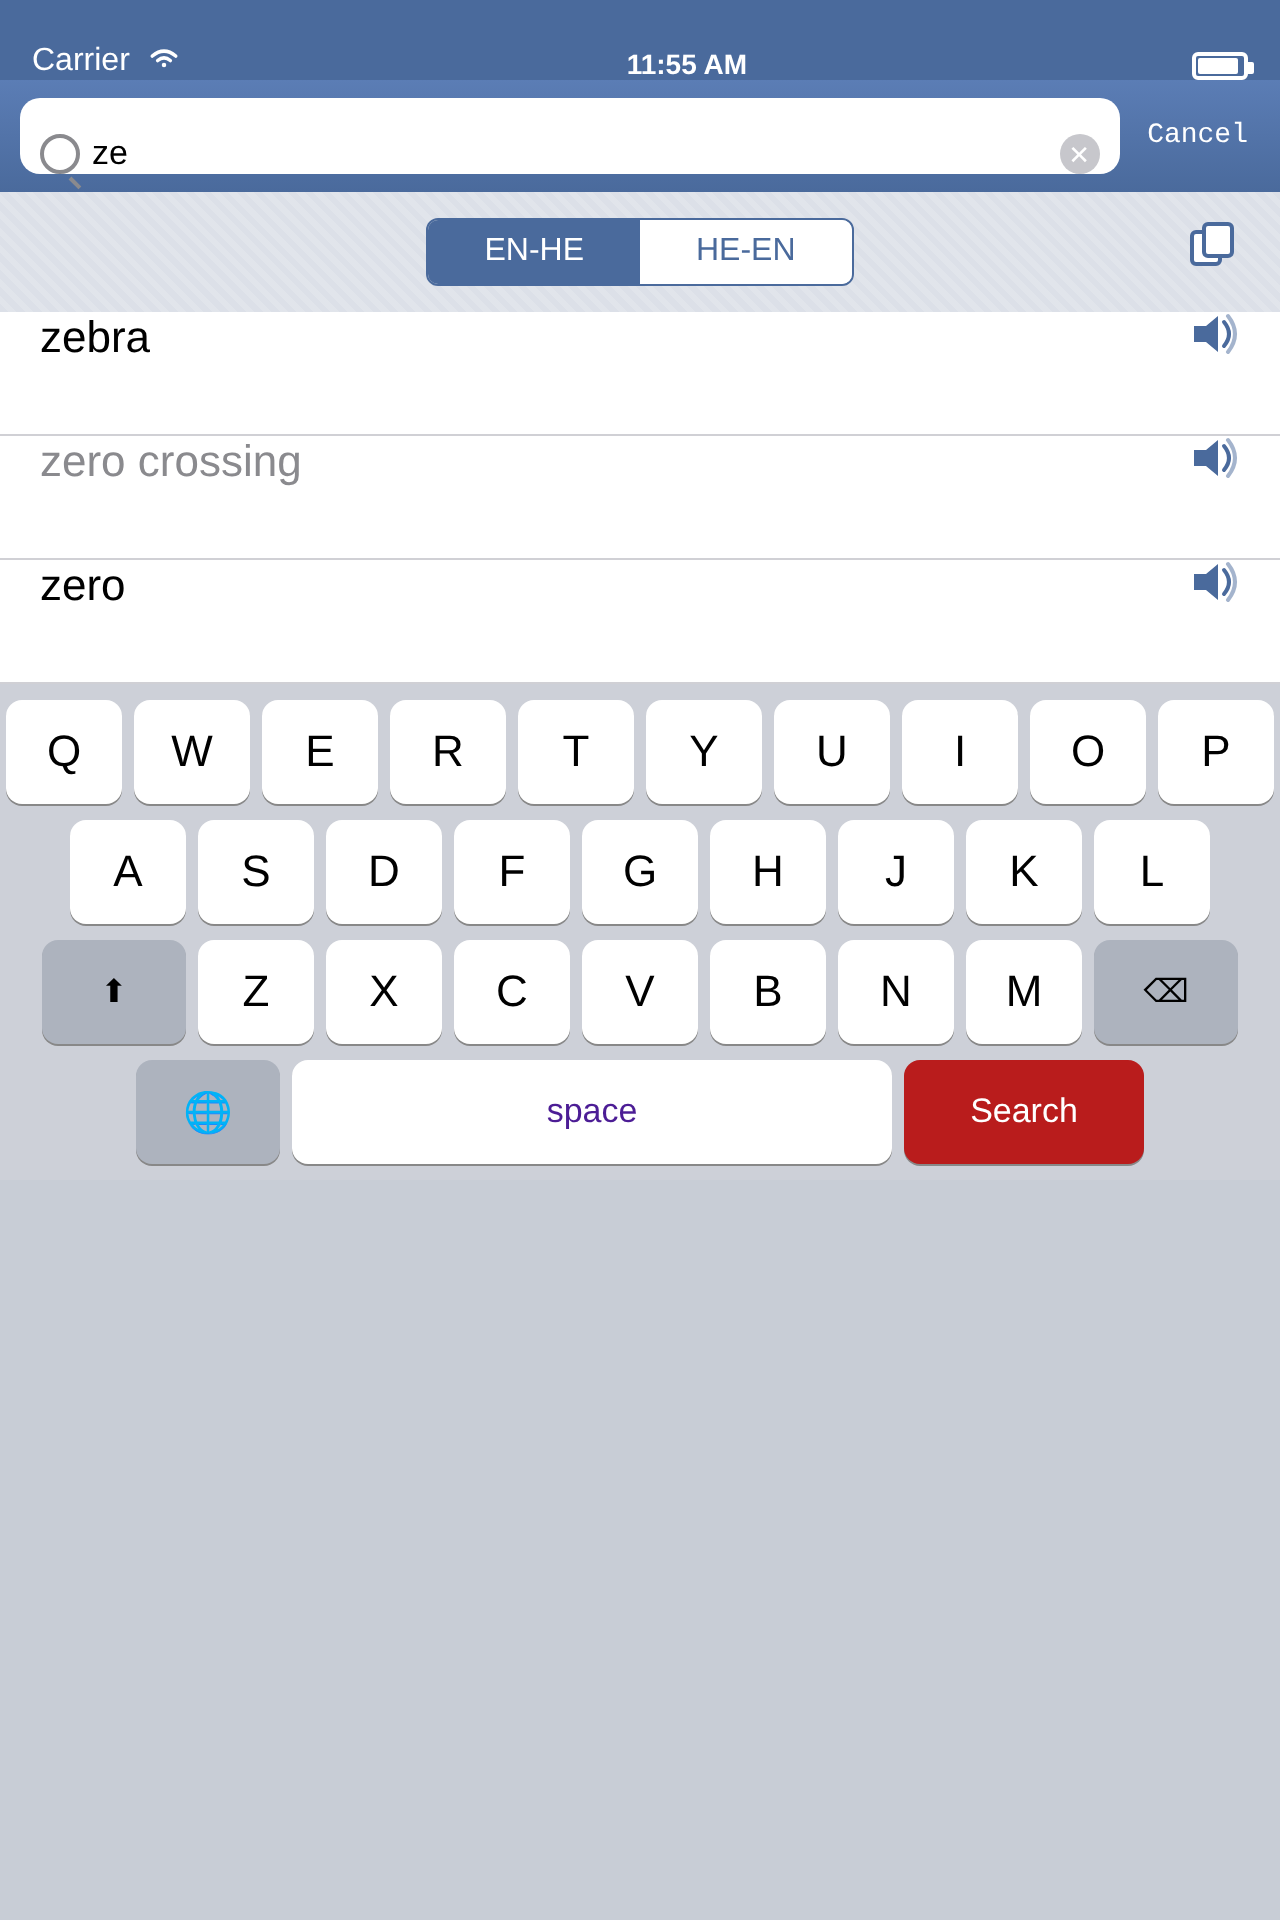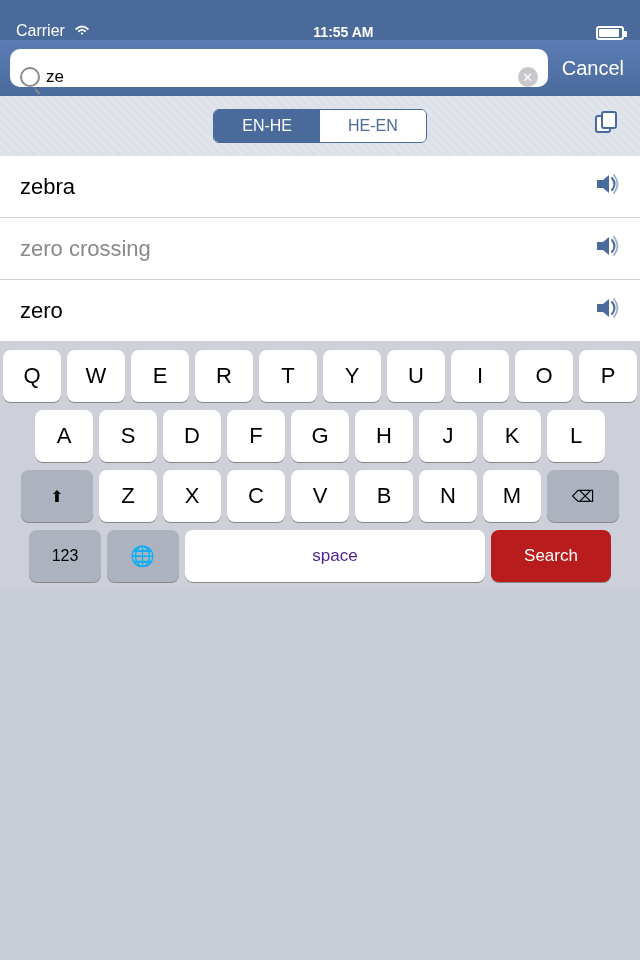--- a/index.html
+++ b/index.html
@@ -95,25 +95,26 @@
       background: #c7c7cc;
       border-radius: 50%;
       display: flex; align-items: center; justify-content: center;
       color: white;
       font-size: 13px;
       cursor: pointer;
       flex-shrink: 0;
     }
     .cancel-btn {
       color: white;
-      font-size: 20px;
+      font-size: 14px;
       font-weight: 400;
       padding: 0 6px;
       cursor: pointer;
       white-space: nowrap;
+      font-family: Liberation Mono, monospace;
     }
 
     
     .lang-selector-area {
       height: 60px;
       background: #dce0e8;
       background-image: repeating-linear-gradient(
         45deg,
         transparent,
         transparent 3px,
@@ -151,21 +152,20 @@
       color: #4a6a9c;
       font-size: 22px;
     }
 
     
     .results-list {
       background: white;
     }
     .result-item {
       display: flex;
-      align-items: center;
       justify-content: space-between;
       padding: 0 20px;
       height: 62px;
       border-bottom: 1px solid #d0d0d5;
       cursor: pointer;
     }
     .result-text {
       font-size: 22px;
       color: #000;
     }
@@ -355,18 +355,17 @@
     <div class="key">X</div>
     <div class="key">C</div>
     <div class="key">V</div>
     <div class="key">B</div>
     <div class="key">N</div>
     <div class="key">M</div>
     <div class="key backspace-key dark">⌫</div>
   </div>
 
   <div class="bottom-row">
-    <div class="key num-key dark">123</div>
     <div class="key globe-key dark">🌐</div>
     <div class="key space-key">space</div>
     <div class="key search-key">Search</div>
   </div>
 </div>
 
 </body></html>

